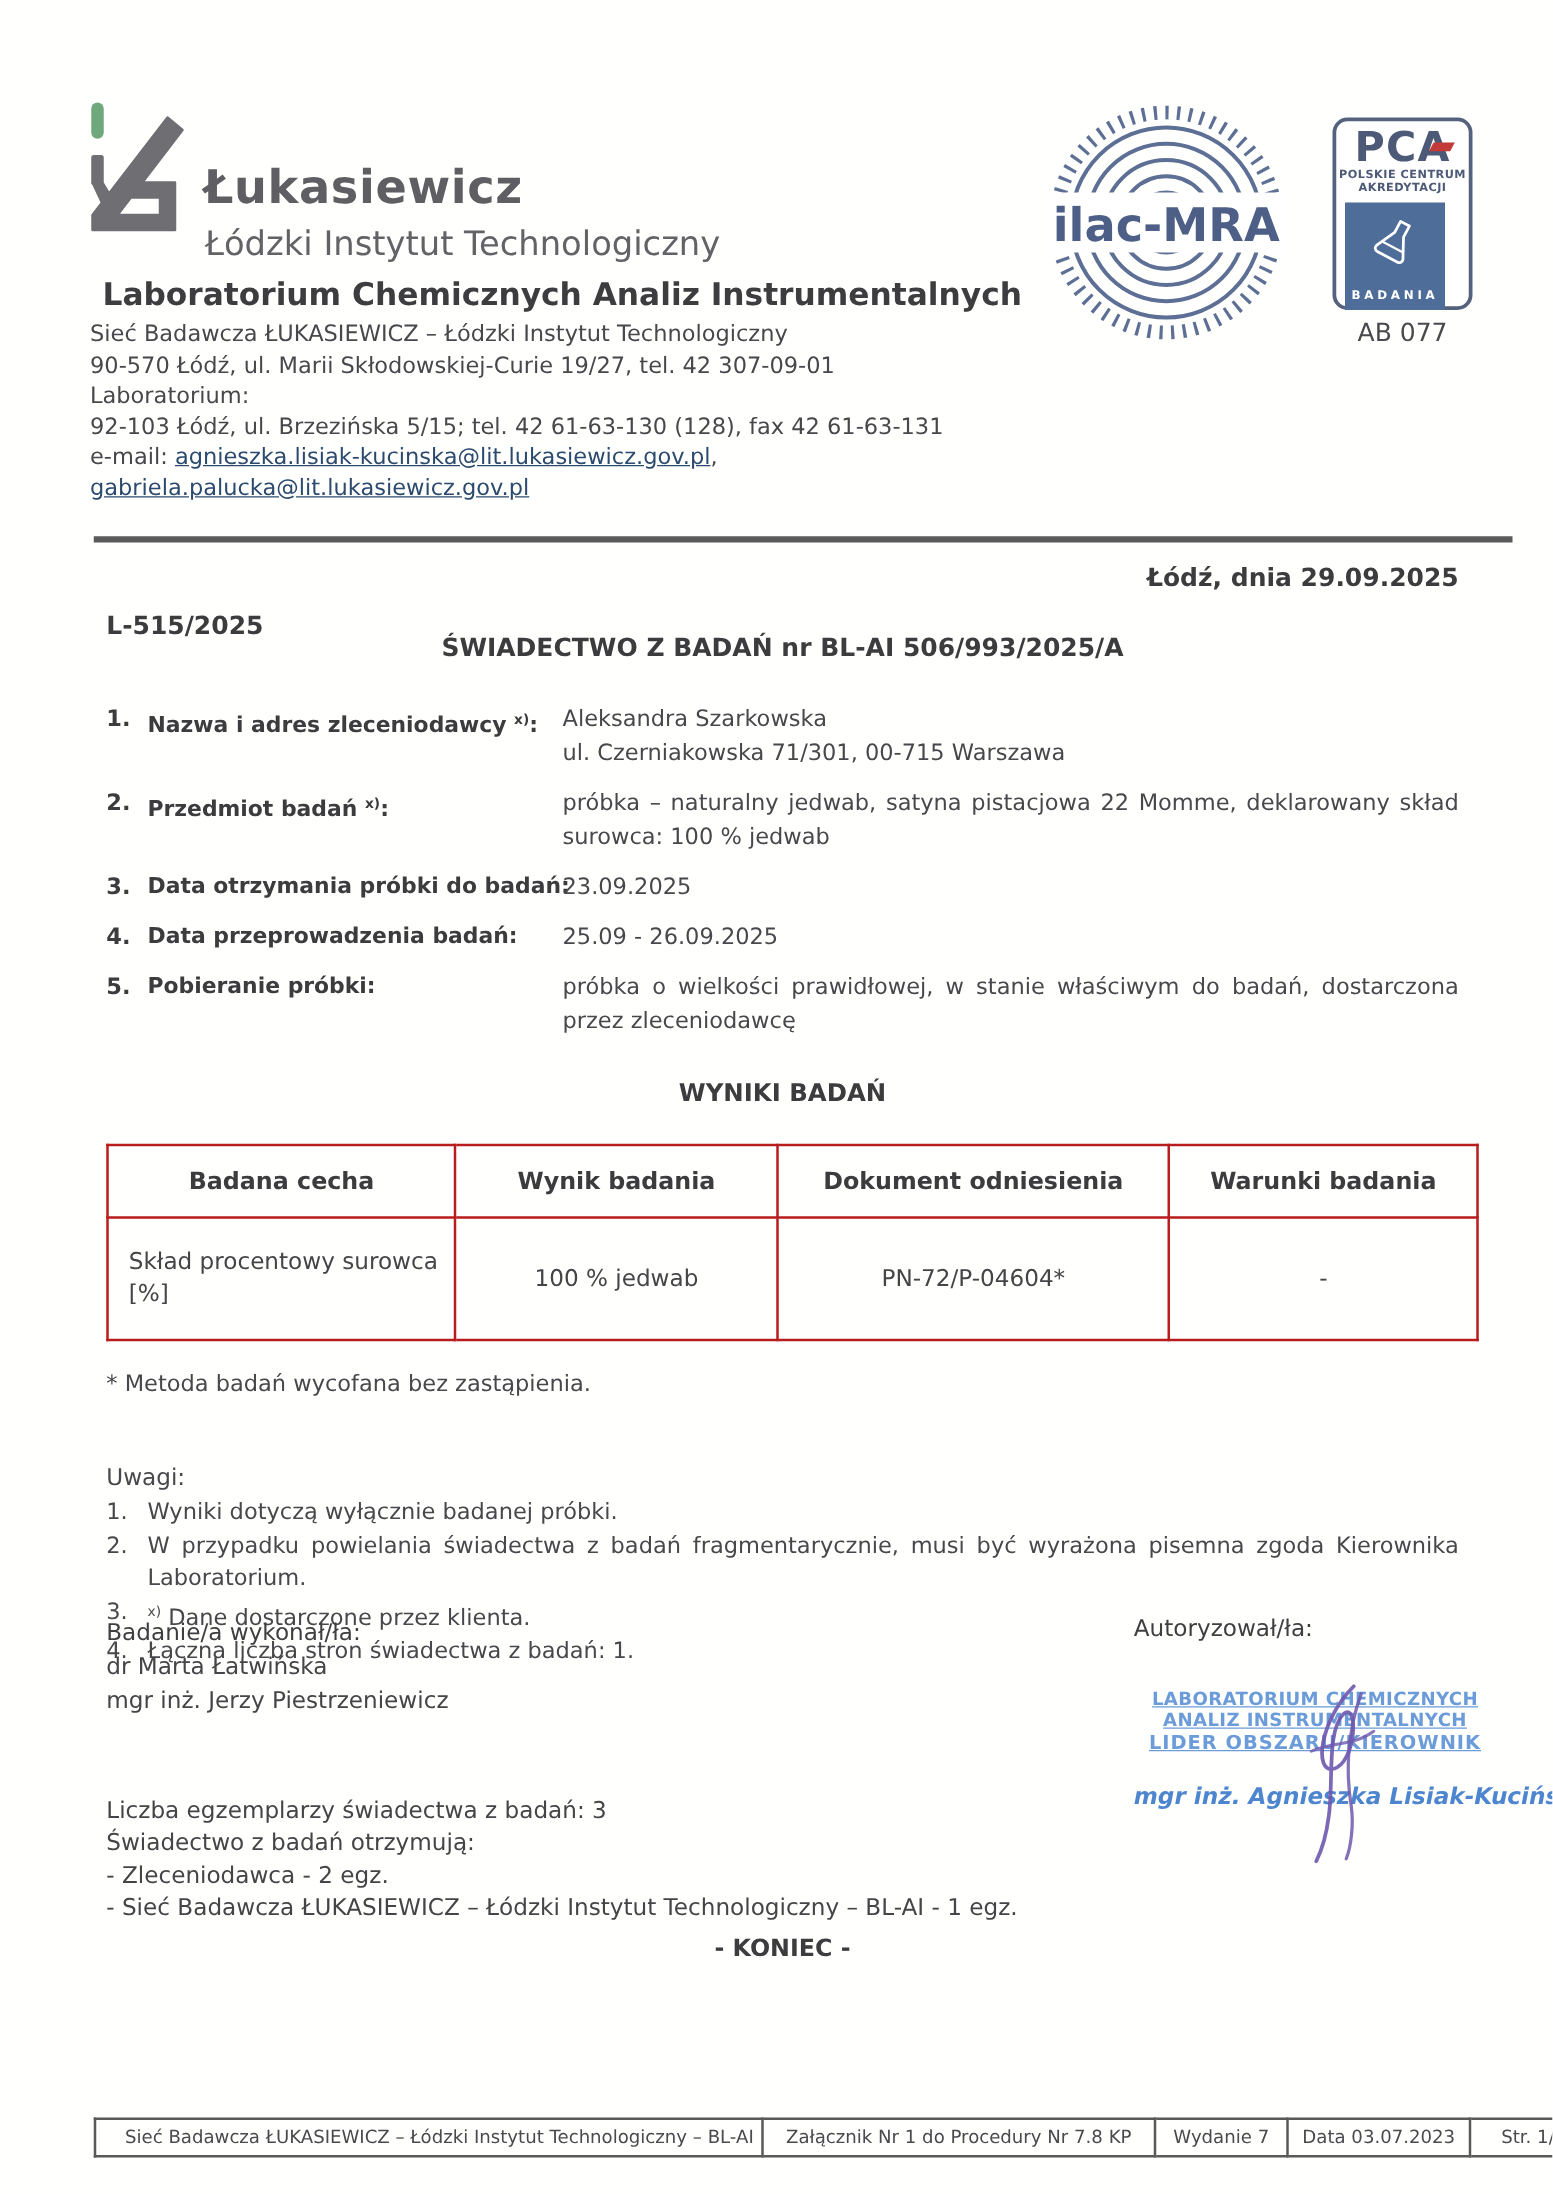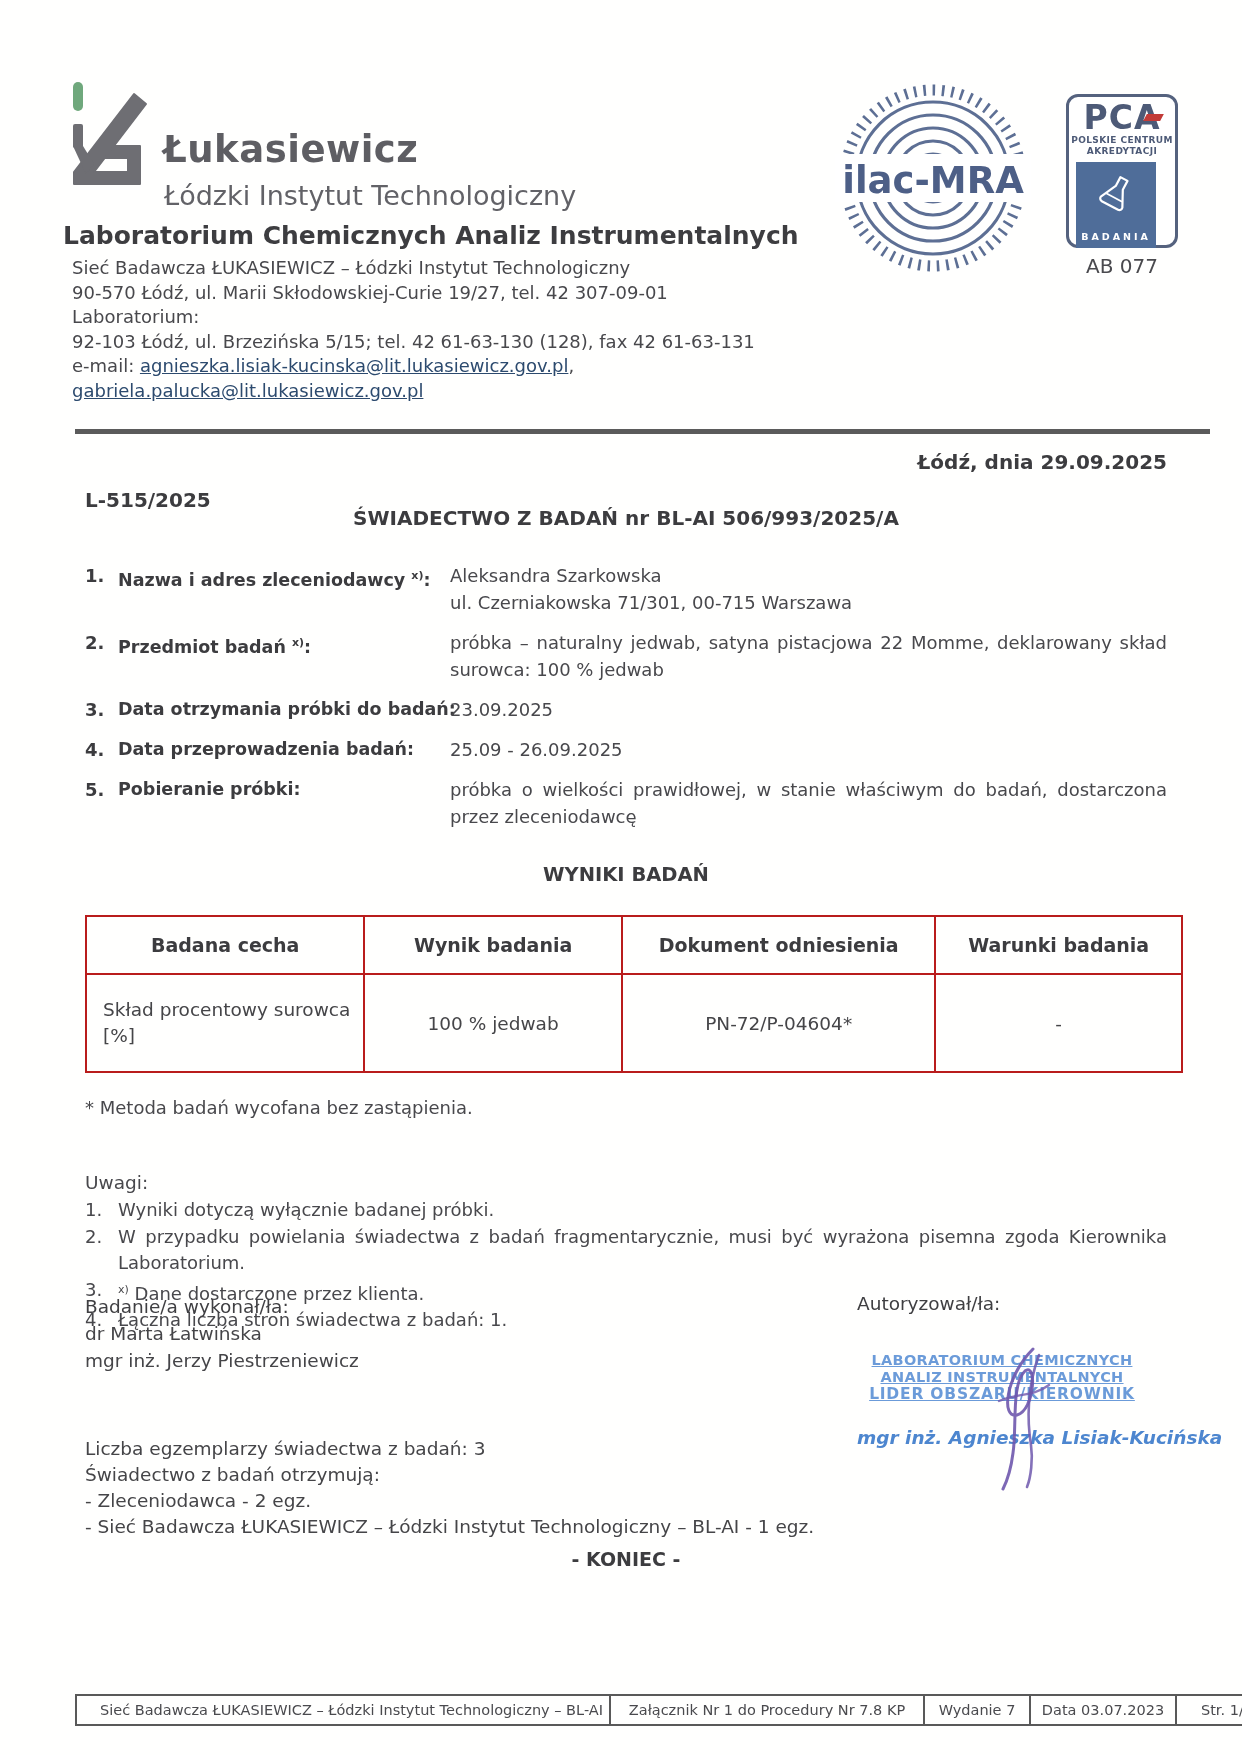--- a/index.html
+++ b/index.html
@@ -8,21 +8,21 @@
     width:1242px;height:1755px;
     background:#fffffe;
     font-family:"DejaVu Sans","Liberation Sans",sans-serif;
     color:#454545;
     overflow:hidden;
   }
   
   .logo-svg{position:absolute;left:64px;top:80px;}
   .brand-name{position:absolute;left:163px;top:128px;font-size:37px;font-weight:bold;color:#5e5e63;letter-spacing:.5px;}
   .brand-inst{position:absolute;left:164px;top:180px;font-size:27px;color:#626267;}
-  .lab-name{position:absolute;left:63px;top:221px;font-size:25px;font-weight:bold;color:#3d3d40;}
+  .lab-name{position:absolute;left:82px;top:221px;font-size:25px;font-weight:bold;color:#3d3d40;}
   .addr{position:absolute;left:72px;top:256px;font-size:18px;line-height:24.5px;color:#48484c;}
   .addr a{color:#2c4a6e;text-decoration:underline;font-weight:500;}
   .seal{position:absolute;left:835px;top:80px;}
   .pca-badge{position:absolute;left:1066px;top:94px;width:112px;height:154px;border:3px solid #55627e;border-radius:12px;background:#fff;box-sizing:border-box;text-align:center;}
   .pca-word{font-size:33px;font-weight:bold;color:#4d5a77;line-height:34px;margin-top:4px;letter-spacing:1px;position:relative;display:inline-block;}
   .pca-a{position:relative;}
   .pca-a::after{content:"";position:absolute;right:-2px;top:16px;width:17px;height:7px;background:#c23b38;transform:skewX(-28deg);}
   .pca-names{font-size:9px;font-weight:bold;color:#4d5a77;line-height:11px;letter-spacing:.4px;}
   .pca-box{margin:5px 19px 0 7px;background:#4f6d99;height:86px;position:relative;}
   .pca-box svg{margin-top:10px;}
@@ -56,21 +56,21 @@
 
   .remarks{margin-top:54px;}
   .remarks-heading{font-size:18.5px;color:#48484c;margin-bottom:4px;}
   .remark{display:grid;grid-template-columns:33px 1fr;line-height:26.5px;color:#48484c;}
   .remark .rtext{text-align:justify;}
   .remark sup{font-size:11px;}
 
   
   .performed{position:absolute;left:85px;top:1293px;font-size:18.5px;line-height:27px;color:#454548;}
   .performed .plabel{color:#3f3f42;}
-  .authorized{position:absolute;left:857px;top:1293px;width:290px;}
+  .authorized{position:absolute;left:907px;top:1293px;width:290px;}
   .alabel{font-size:18.5px;color:#3f3f42;}
   .stamp{margin-top:38px;text-align:center;color:#5f93d6;font-weight:bold;font-size:14.5px;line-height:17px;letter-spacing:.3px;opacity:.92;text-decoration:underline;}
   .stamp .l3{font-size:15.5px;letter-spacing:.8px;}
   .auth-name{margin-top:24px;font-style:italic;font-weight:bold;font-size:18.5px;color:#4d86cf;white-space:nowrap;}
   .sig-svg{position:absolute;left:130px;top:48px;}
 
   .distribution{position:absolute;left:85px;top:1436px;font-size:18.5px;line-height:26px;color:#454548;}
   .end-marker{position:absolute;left:85px;top:1548px;width:1082px;text-align:center;font-weight:bold;font-size:19px;color:#3c3c3f;}
 
   table.pfooter{position:absolute;left:75px;top:1694px;width:1132px;border-collapse:collapse;table-layout:fixed;}

